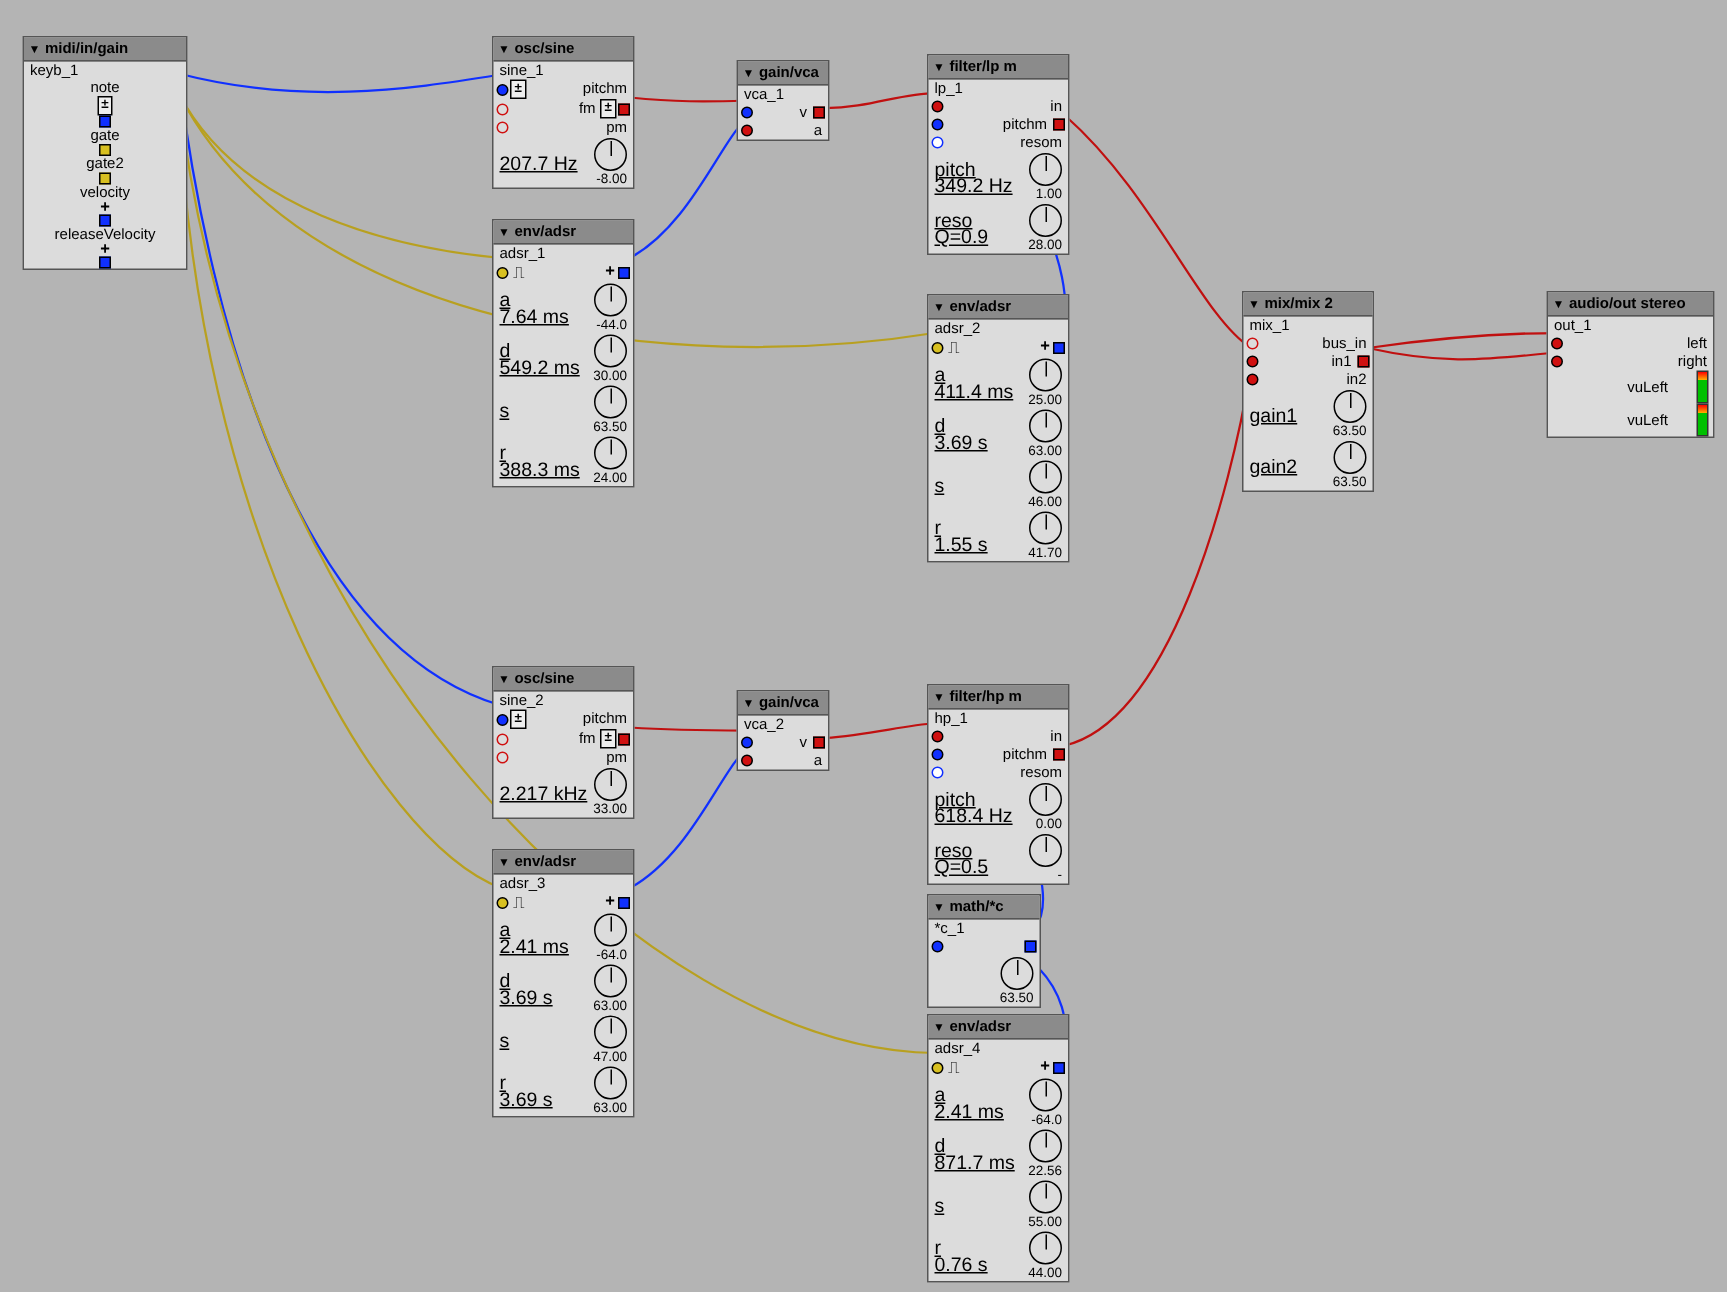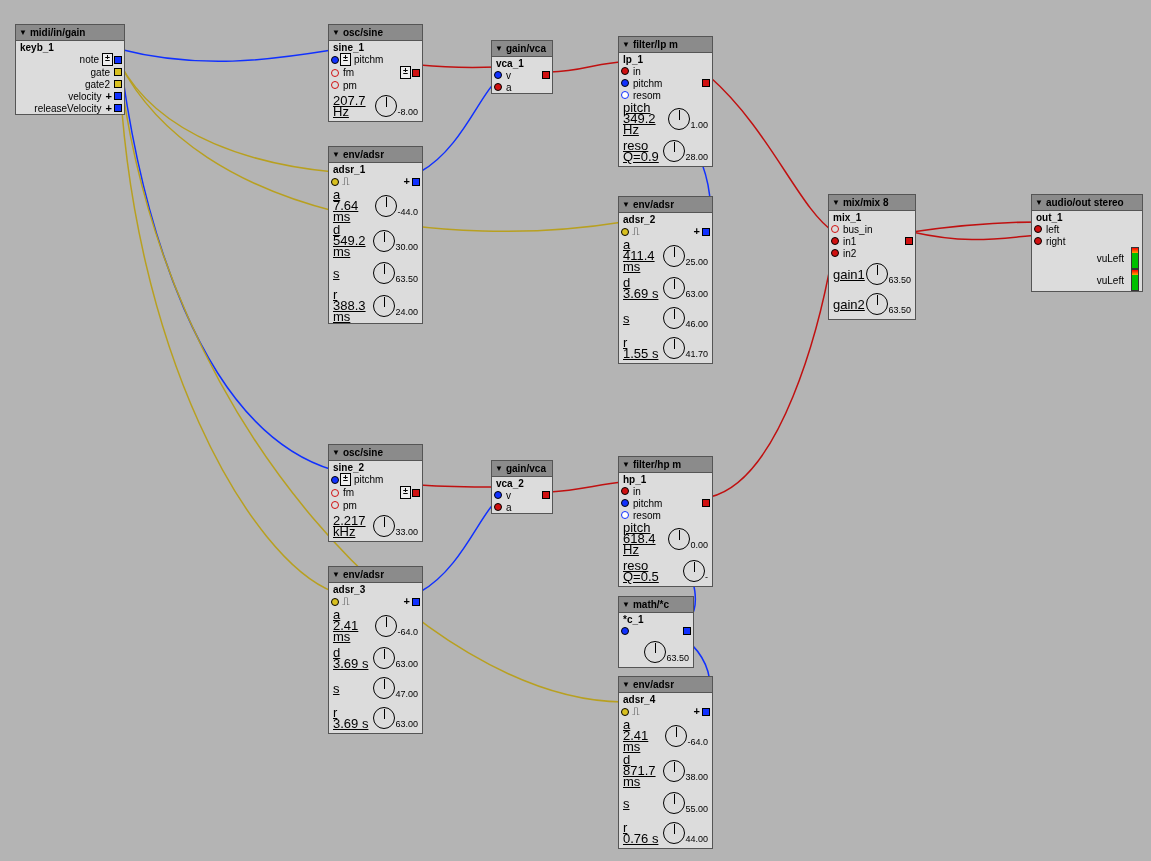--- a/index.html
+++ b/index.html
@@ -38,30 +38,30 @@
     align-items: center;
     gap: 3px;
     height: 13px;
   }
   .titlebar .tri {
     font-size: 8px;
     line-height: 8px;
   }
   .inst {
     padding: 1px 4px 0 4px;
-    font-weight: bold;
+    font-weight: normal;
   }
   .row {
     display: flex;
     align-items: center;
     min-height: 12px;
     padding: 0 1px;
   }
-  .row.right { justify-content: space-between; }
-  .row .lbl { flex: 1; padding-left: 3px; padding-right: 3px; white-space: nowrap; }
+  .row.right { justify-content: space-between; flex-direction: column; }
+  .row .lbl { flex: 1; padding-left: 3px; padding-right: 3px; white-space: nowrap; text-align: right; }
   .row .lbl.r { text-align: right; }
   .port {
     width: 8px; height: 8px;
     border-radius: 50%;
     border: 1px solid #000;
     box-sizing: border-box;
     margin: 0 1px;
     position: relative;
     z-index: 20;
   }
@@ -77,39 +77,39 @@
   }
   .square.blue { background:#1030ff; }
   .square.red  { background:#d01010; }
   .pm { font-weight:bold; font-size:9px; padding:0 2px; border:1px solid #000; background:#eee; line-height:9px; height:11px; }
   .plus { font-weight:bold; font-size:11px; padding:0 1px; line-height:9px; }
   .knob-row {
     display:flex; align-items:center; justify-content:space-between;
     padding: 1px 4px;
     min-height: 28px;
   }
-  .knob-v { display:flex; flex-direction:row; align-items:flex-end; }
+  .knob-v { display:flex; flex-direction:column; align-items:flex-end; }
   .knob {
     width:22px; height:22px; border:1px solid #000; border-radius:50%;
     box-sizing:border-box; position:relative; background:#dcdcdc;
   }
   .knob::after {
     content:''; position:absolute; width:1px; height:10px; background:#000;
     left:50%; top:1px; transform-origin: 0 10px;
   }
   .knob-lbl { font-size:9px; line-height:10px; text-align:right; }
   .kleft { display:flex; flex-direction:column; font-size:13px; line-height:11px;text-decoration:underline; }
   .gateicon { font-family: monospace; font-size:11px; letter-spacing:-1px; padding-left:2px; }
   .vu {
     width: 8px; height: 22px;
     background: linear-gradient(to bottom, #ff0000 0%, #ffa500 25%, #00c000 25%, #00c000 100%);
     border: 1px solid #333;
     box-sizing: border-box;
   }
-  .vurow { display:flex; align-items:center; justify-content:flex-end; padding:0 3px; gap:7px; }
+  .vurow { display:flex; align-items:center; justify-content:flex-end; padding:0 3px; gap:19px; }
 </style>
 </head>
 <body>
 
 <svg class="wires">
 
   <path d="M 119 49 C 200 70, 270 60, 332 50" stroke="#1030ff" stroke-width="1.5" fill="none"></path>
 
   <path d="M 119 49 C 140 220, 200 430, 333 470" stroke="#1030ff" stroke-width="1.5" fill="none"></path>
 
@@ -373,21 +373,21 @@
       <div class="knob-v">
         <div class="knob"></div>
         <span class="knob-lbl">41.70</span>
       </div>
     </div>
 </div>
 
 <div class="module" style="left:828px; top:194px; width:88px;">
   <div class="titlebar">
       <span class="tri">▼</span>
-      <span>mix/mix 8</span>
+      <span>mix/mix 2</span>
     </div>
   <div class="inst">mix_1</div>
   <div class="row">
       <span class="port redopen"></span>
       <span class="lbl">bus_in</span>
     </div>
   <div class="row">
       <span class="port red"></span>
       <span class="lbl">in1</span>
       <span class="square red"></span>
@@ -627,21 +627,21 @@
         <span class="knob-lbl">-64.0</span>
       </div>
     </div>
   <div class="knob-row">
       <div class="kleft">
         <span>d</span>
         <span>871.7 ms</span>
       </div>
       <div class="knob-v">
         <div class="knob"></div>
-        <span class="knob-lbl">38.00</span>
+        <span class="knob-lbl">22.56</span>
       </div>
     </div>
   <div class="knob-row">
       <div class="kleft">
         <span>s</span>
       </div>
       <div class="knob-v">
         <div class="knob"></div>
         <span class="knob-lbl">55.00</span>
       </div>

